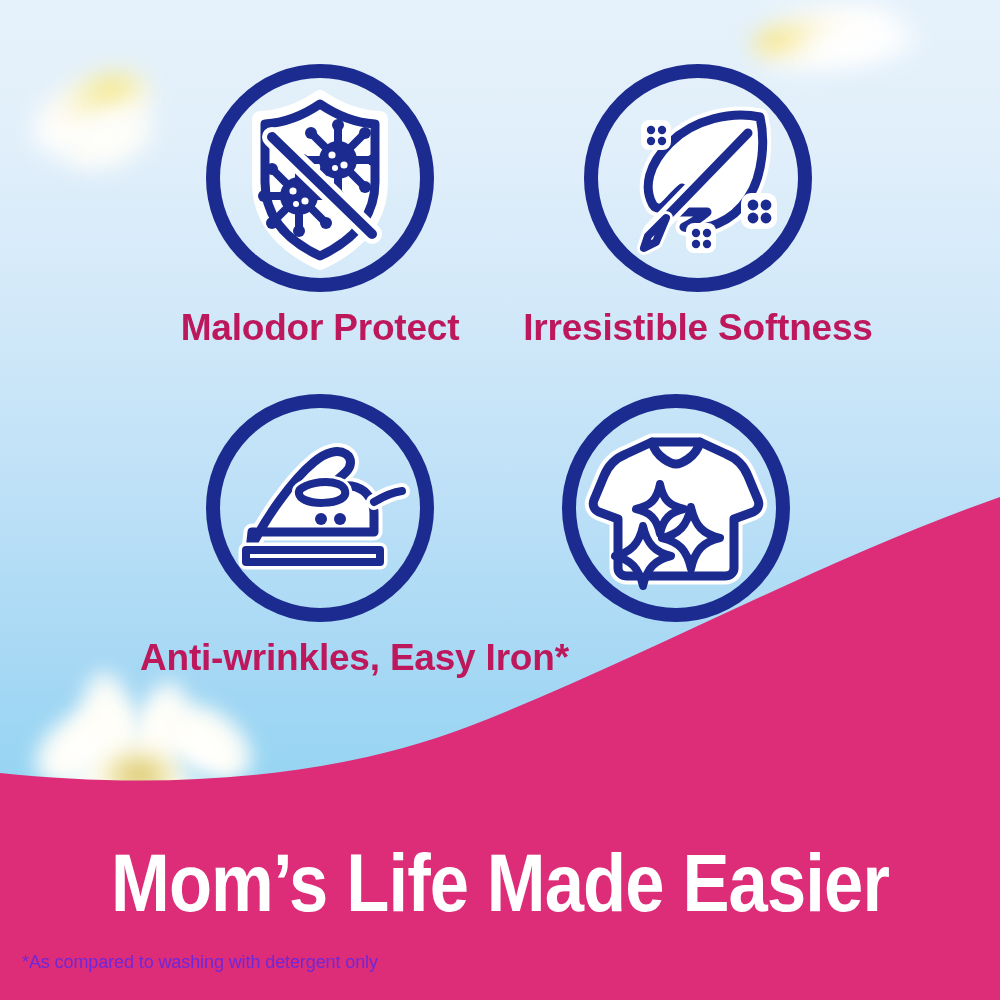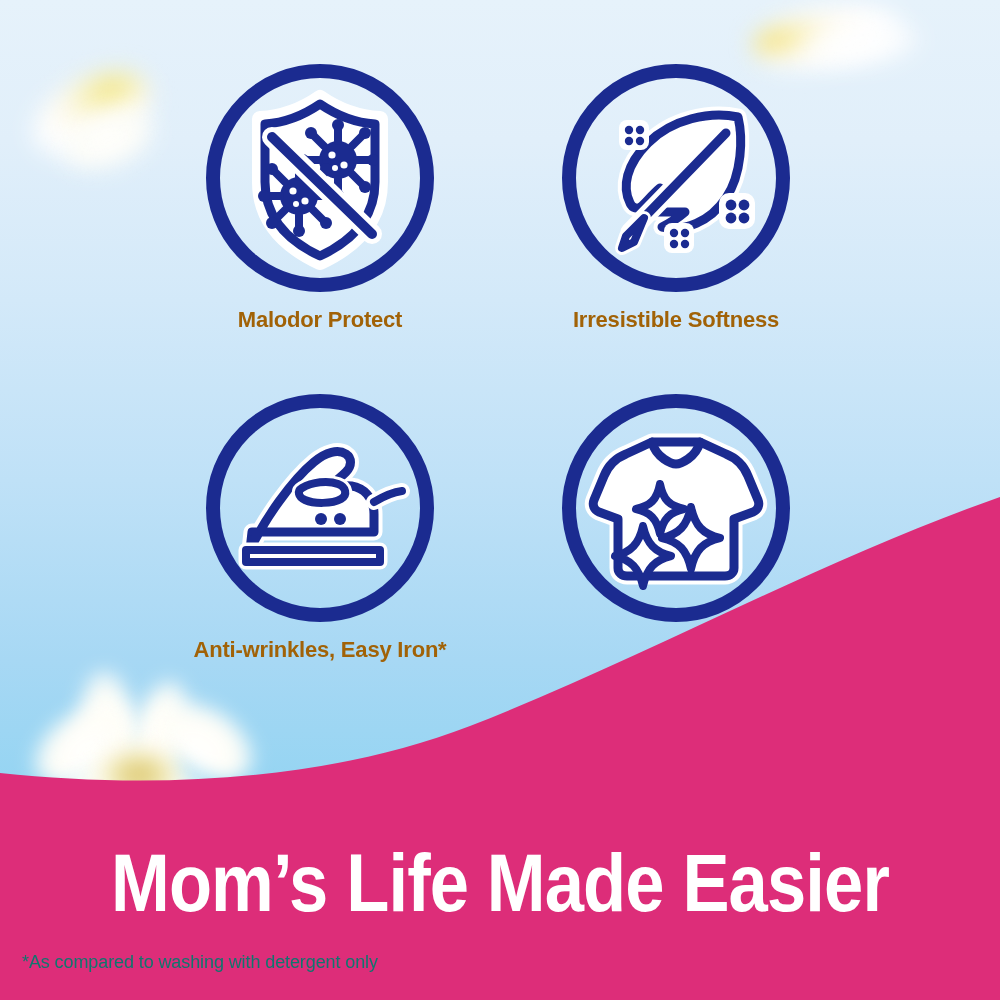--- a/index.html
+++ b/index.html
@@ -104,30 +104,30 @@
   .feature .circle-wrap {
     position: relative;
     width: 232px;
     height: 232px;
     margin: 0 auto;
   }
   .feature svg { display: block; width: 232px; height: 232px; }
 
   .feature .flabel {
     margin-top: 14px;
-    color: #a16207;
+    color: #be185d;
     font-weight: bold;
-    font-size: 22px;
+    font-size: 37px;
     letter-spacing: -0.2px;
     line-height: 1.1;
     white-space: nowrap;
   }
 
   .f-tl { left: 140px; top: 62px; }
-  .f-tr { left: 496px; top: 62px; text-align: center; }
+  .f-tr { left: 518px; top: 62px; text-align: center; }
   .f-bl { left: 140px; top: 392px; }
   .f-br { left: 496px; top: 392px; }
 
   
   .headline {
     position: absolute;
     left: 0; top: 842px;
     width: 1000px;
     text-align: center;
     color: #ffffff;
@@ -135,21 +135,21 @@
     font-size: 82px;
     line-height: 1;
     letter-spacing: -1px;
     transform: scaleX(0.86);
     transform-origin: center top;
     white-space: nowrap;
   }
   .footnote {
     position: absolute;
     left: 22px; top: 952px;
-    color: #0f766e;
+    color: #6d28d9;
     font-size: 18px;
     font-weight: normal;
     letter-spacing: -0.1px;
     white-space: nowrap;
   }
 </style>
 </head>
 <body>
 
 <div id="stage">

